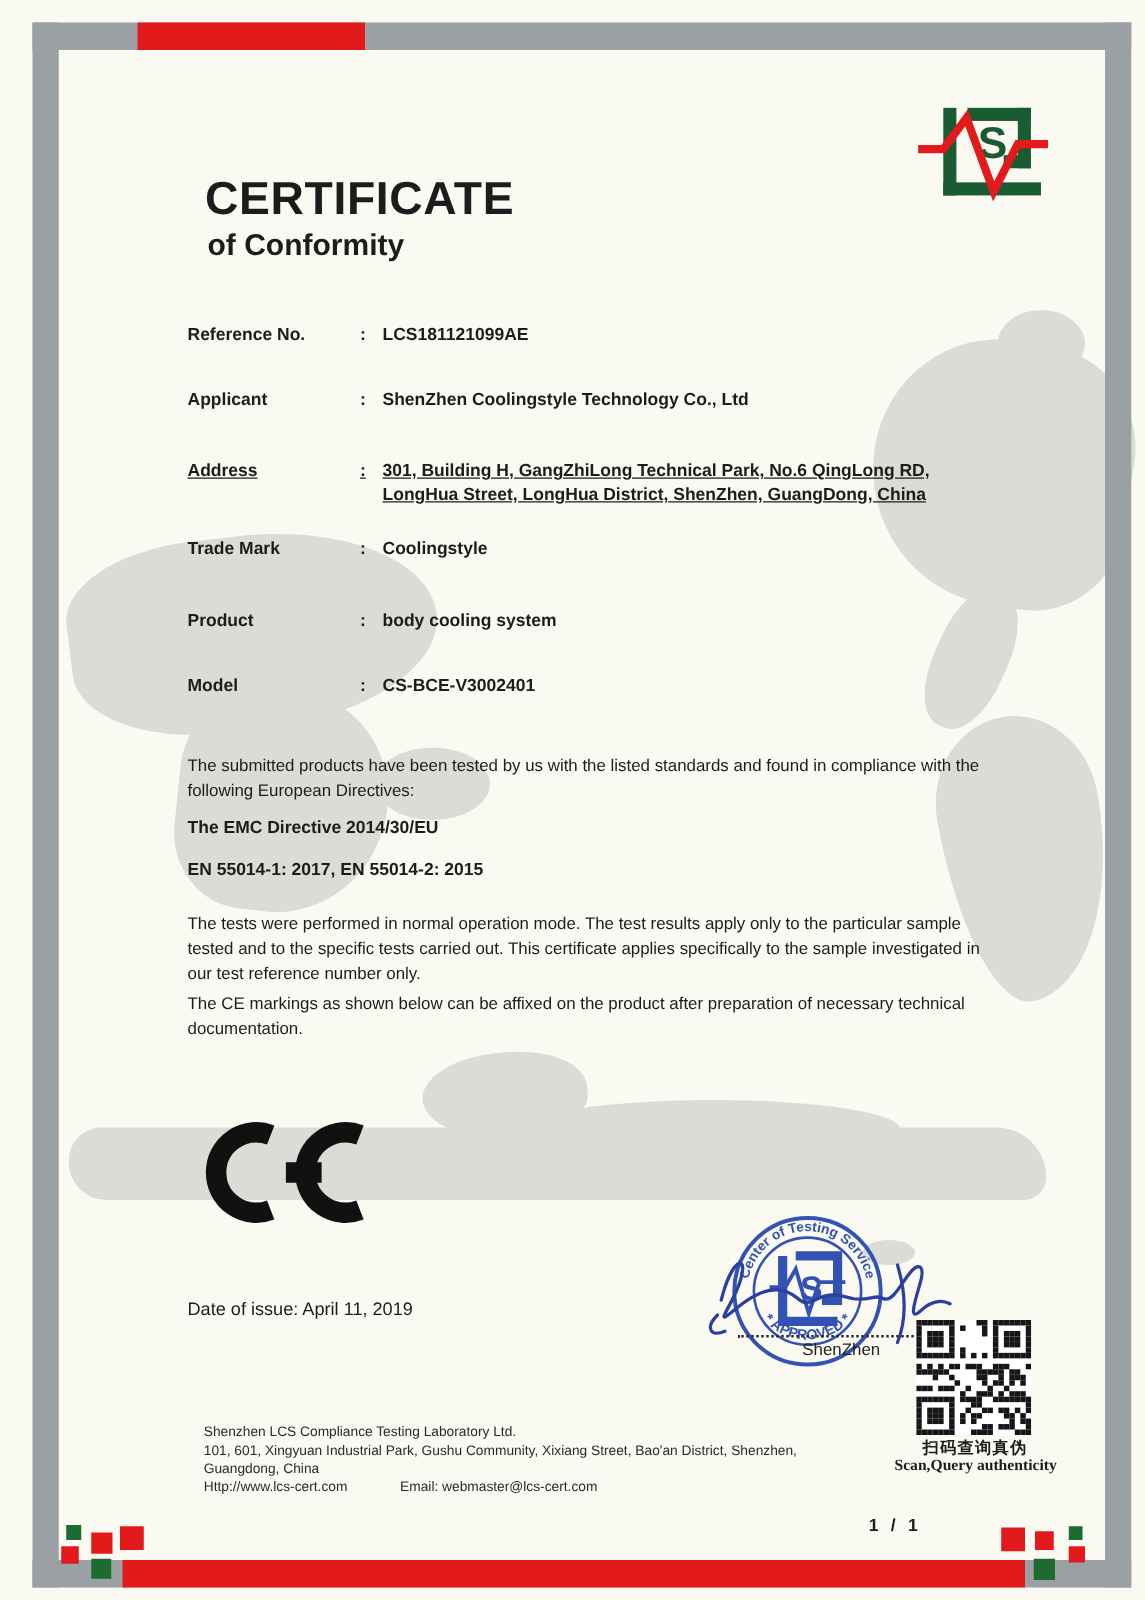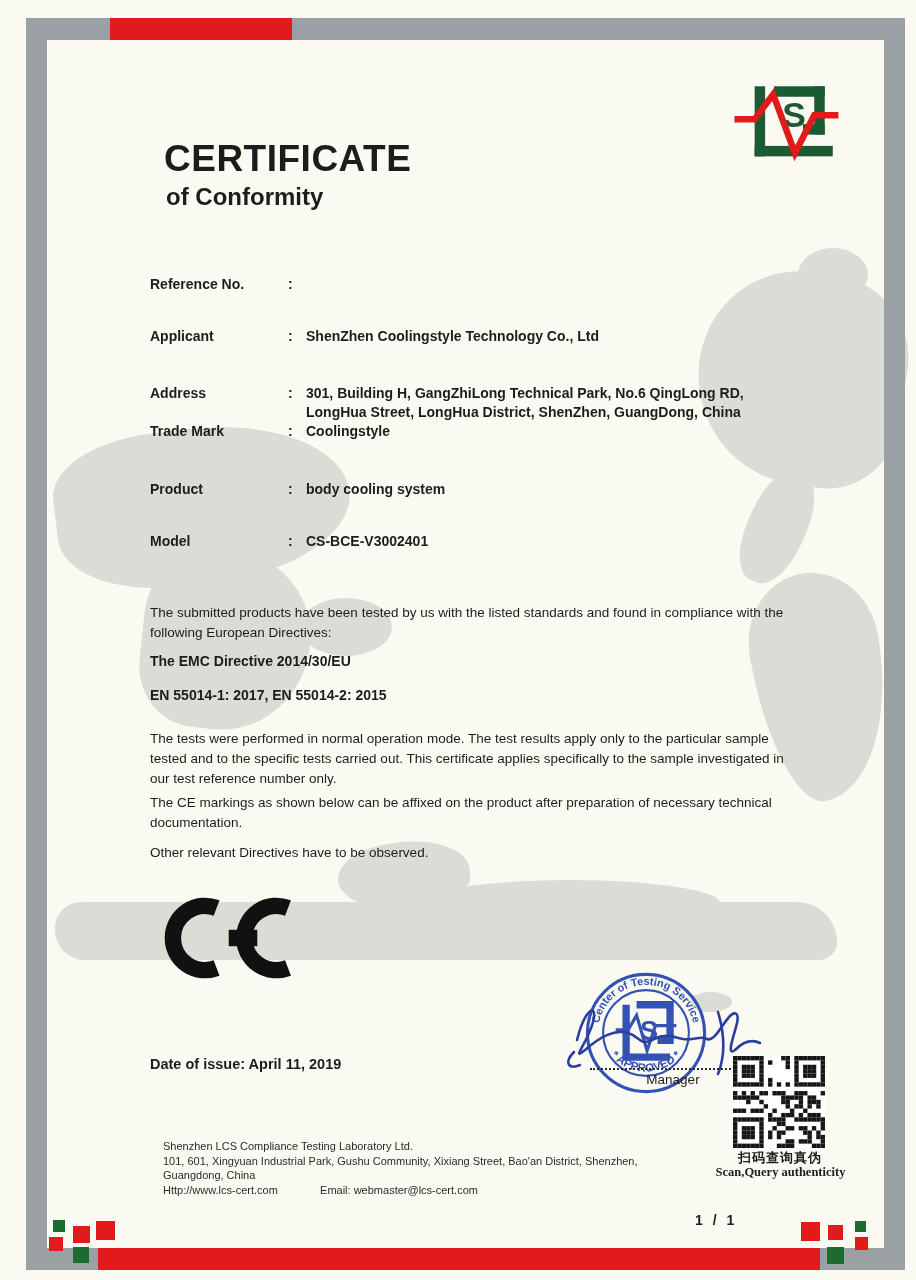--- a/index.html
+++ b/index.html
@@ -17,21 +17,21 @@
   .ct{position:absolute;z-index:2;}
   .title{font-size:37px;font-weight:700;letter-spacing:.5px;}
   .subtitle{font-size:24px;font-weight:700;}
   .rows{left:150px;top:258px;width:660px;}
   .frow{display:flex;align-items:flex-start;font-size:14px;font-weight:700;line-height:19px;}
   .frow .lab{flex:0 0 138px;}
   .frow .col{flex:0 0 18px;}
   .frow .val{width:480px;}
   .para{left:150px;width:648px;font-size:13.5px;line-height:20px;}
   .bold14{font-size:14px;font-weight:700;}
-  .datetxt{font-size:14.5px;font-weight:700;margin-top:16px;}
+  .datetxt{font-size:14.5px;font-weight:400;}
   .manager{font-size:13.5px;color:#222;text-align:center;}
   .dotline{border-bottom:2.5px dotted #2b2b2b;}
   .qrcap-cn{font-size:13px;font-weight:700;text-align:center;letter-spacing:1px;}
   .qrcap-en{font-size:12.5px;font-weight:700;text-align:center;}
   .pagenum{font-size:14px;font-weight:700;letter-spacing:3px;}
   .footer{font-size:11px;line-height:14.6px;color:#2a2a2a;}
   .footer .c1{display:inline-block;width:154px;}
   svg{display:block;}
 </style>
 </head>
@@ -79,31 +79,32 @@
       <rect x="117" y="20" width="13" height="60"></rect>
       <rect x="103" y="67" width="27" height="13"></rect>
     </g>
     <text x="92" y="70" text-anchor="middle" font-family="Liberation Sans, sans-serif" font-size="44" font-weight="700" fill="#1b5b33">S</text>
     <polyline points="18,61 43,61 66,30 93,103 117,56 147,56" fill="none" stroke="#e31a1c" stroke-width="8"></polyline>
   </svg>
 
   <div class="ct title" style="left:164px;top:138px;">CERTIFICATE</div>
   <div class="ct subtitle" style="left:166px;top:183px;">of Conformity</div>
 
-  <div class="ct rows" style="left:150px;top:275px;width:680px;">
+  <div class="ct rows" style="left:150px;top:258px;width:680px;">
     <div class="frow" style="margin-bottom:33px;">
       <span class="lab">Reference No.</span>
       <span class="col">:</span>
+      <span class="val">LCS181121099AE</span>
     </div>
     <div class="frow" style="margin-bottom:38px;">
       <span class="lab">Applicant</span>
       <span class="col">:</span>
       <span class="val">ShenZhen Coolingstyle Technology Co., Ltd</span>
     </div>
-    <div class="frow" style="">
+    <div class="frow" style="margin-bottom:24px;text-decoration:underline;">
       <span class="lab">Address</span>
       <span class="col">:</span>
       <span class="val">301, Building H, GangZhiLong Technical Park, No.6 QingLong RD, LongHua Street, LongHua District, ShenZhen, GuangDong, China</span>
     </div>
     <div class="frow" style="margin-bottom:39px;">
       <span class="lab">Trade Mark</span>
       <span class="col">:</span>
       <span class="val">Coolingstyle</span>
     </div>
     <div class="frow" style="margin-bottom:33px;">
@@ -116,21 +117,20 @@
       <span class="col">:</span>
       <span class="val">CS-BCE-V3002401</span>
     </div>
   </div>
 
   <div class="ct para" style="top:603px;">The submitted products have been tested by us with the listed standards and found in compliance with the following European Directives:</div>
   <div class="ct para bold14" style="top:651px;">The EMC Directive 2014/30/EU</div>
   <div class="ct para bold14" style="top:685px;">EN 55014-1: 2017, EN 55014-2: 2015</div>
   <div class="ct para" style="top:729px;">The tests were performed in normal operation mode. The test results apply only to the particular sample tested and to the specific tests carried out. This certificate applies specifically to the sample investigated in our test reference number only.</div>
   <div class="ct para" style="top:793px;">The CE markings as shown below can be affixed on the product after preparation of necessary technical documentation.</div>
-  <div class="ct para" style="top:843px;">Other relevant Directives have to be observed.</div>
 
   <svg class="ct" style="left:148px;top:884px;" width="150" height="108" viewBox="0 0 210 110">
     <path d="M 96,13 A 45,45 0 1 0 96,97" fill="none" stroke="#111" stroke-width="23"></path>
     <path d="M 196,13 A 45,45 0 1 0 196,97" fill="none" stroke="#111" stroke-width="23"></path>
     <line x1="113" y1="55" x2="153" y2="55" stroke="#111" stroke-width="23"></line>
   </svg>
 
   <div class="ct datetxt" style="left:150px;top:1040px;">Date of issue: April 11, 2019</div>
 
   <svg class="ct" style="left:578px;top:965px;z-index:3;" width="136" height="136" viewBox="0 0 130 130">
@@ -157,21 +157,21 @@
   <svg class="ct" style="left:552px;top:982px;z-index:4;" width="235" height="95" viewBox="0 0 235 95">
     <g fill="none" stroke="#2b3f9e" stroke-width="2.6" stroke-linecap="round">
       <path d="M25,58 C33,26 46,20 41,40 C36,60 18,80 33,68 C48,55 62,47 76,51 C90,55 86,65 102,57 C114,51 121,55 131,57 C143,59 149,53 155,57"></path>
       <path d="M155,57 C163,60 170,42 178,34 C184,28 188,32 184,45 C180,59 175,74 183,68 C191,60 200,57 208,61"></path>
       <path d="M166,30 C172,50 174,72 166,92"></path>
       <path d="M22,70 C12,80 16,88 28,83"></path>
     </g>
   </svg>
 
   <div class="ct dotline" style="left:590px;top:1054px;width:168px;height:14px;z-index:5;"></div>
-  <div class="ct manager" style="left:588px;top:1072px;width:170px;z-index:5;">Manager</div>
+  <div class="ct manager" style="left:588px;top:1072px;width:170px;z-index:5;">ShenZhen</div>
 
   <svg id="qr" class="ct" style="left:733px;top:1056px;background:#fff;z-index:5;" width="92" height="92" viewBox="0 0 92 92" fill="#161616">
       <rect x="0.00" y="0.00" width="4.38" height="4.38"></rect>
       <rect x="4.38" y="0.00" width="4.38" height="4.38"></rect>
       <rect x="8.76" y="0.00" width="4.38" height="4.38"></rect>
       <rect x="13.14" y="0.00" width="4.38" height="4.38"></rect>
       <rect x="17.52" y="0.00" width="4.38" height="4.38"></rect>
       <rect x="21.90" y="0.00" width="4.38" height="4.38"></rect>
       <rect x="26.29" y="0.00" width="4.38" height="4.38"></rect>
       <rect x="48.19" y="0.00" width="4.38" height="4.38"></rect>

